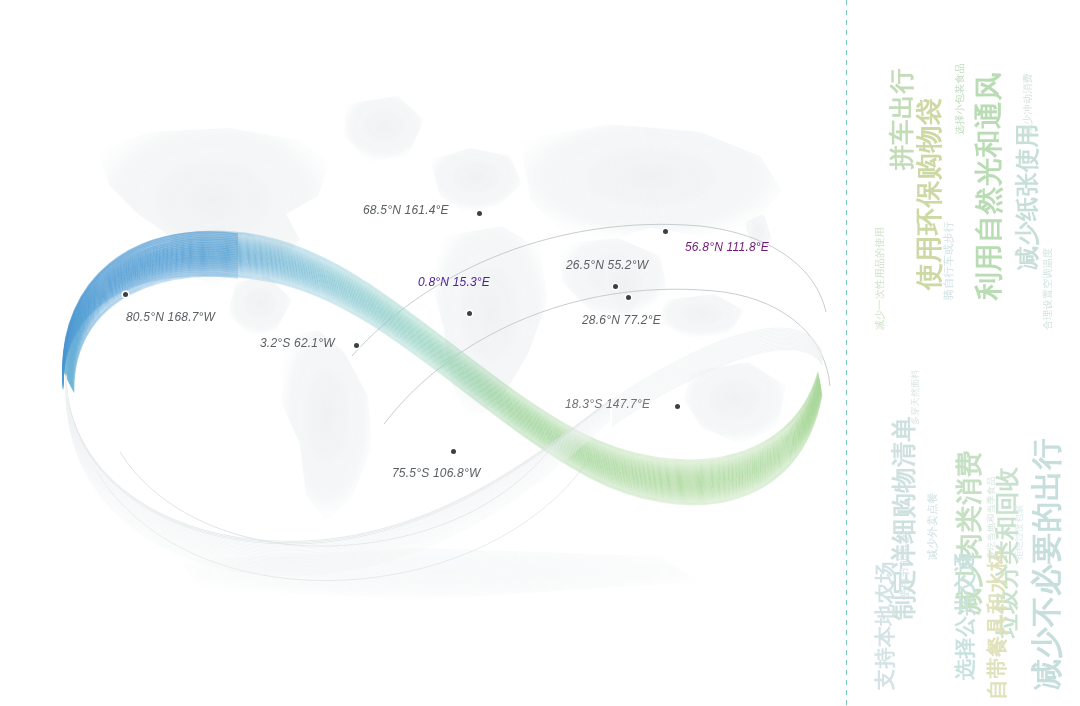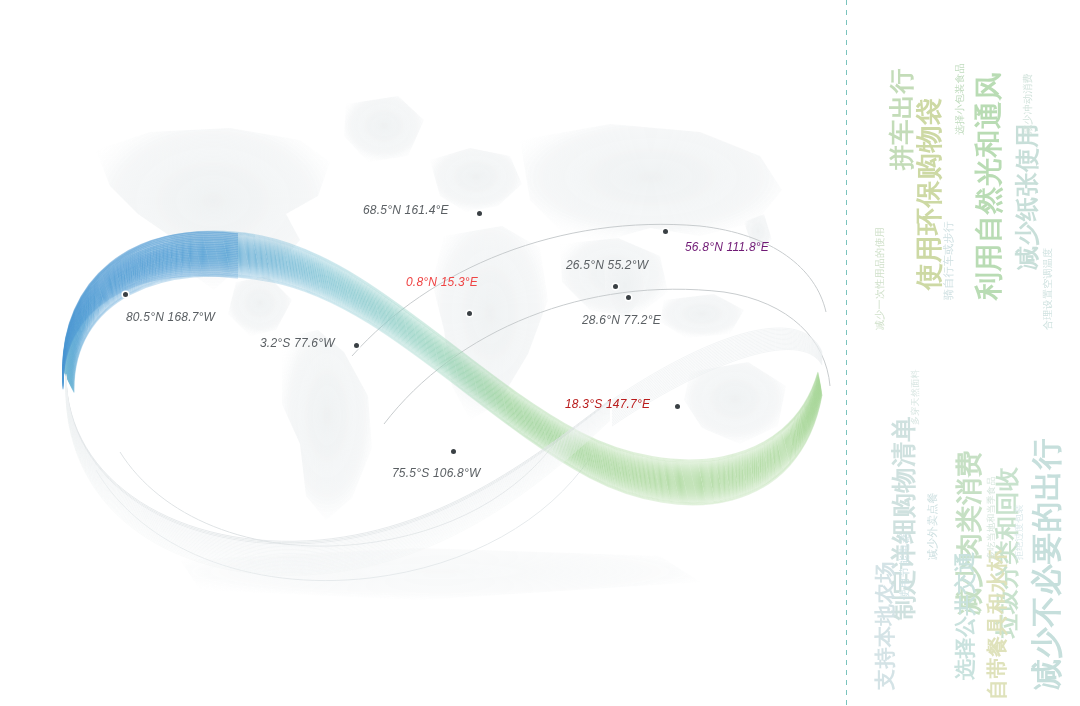--- a/index.html
+++ b/index.html
@@ -247,31 +247,31 @@
           <path d="M 612 424.47058823529414 C 700 364.47058823529414, 800 324.47058823529414, 822 364.2352941176471" stroke="#eceff1" stroke-width="0.9" opacity="0.7"></path>
           <path d="M 612 426 C 700 366, 800 326, 822 365" stroke="#eceff1" stroke-width="0.9" opacity="0.7"></path>
         </g>
     </svg>
 
     <div id="coordLayer">
         <div class="coord" style="left: 126px; top: 310px; color: rgb(90, 95, 99);">80.5°N 168.7°W</div>
         <div class="dot ring" style="left: 123px; top: 292px;"></div>
         <div class="coord" style="left: 363px; top: 203px; color: rgb(90, 95, 99);">68.5°N 161.4°E</div>
         <div class="dot ring" style="left: 477px; top: 211px;"></div>
-        <div class="coord" style="left: 406px; top: 275px; color: #ef4444;">0.8°N 15.3°E</div>
+        <div class="coord" style="left: 418px; top: 275px; color: #4c1d95;">0.8°N 15.3°E</div>
         <div class="dot ring" style="left: 467px; top: 311px;"></div>
-        <div class="coord" style="left: 260px; top: 336px; color: rgb(90, 95, 99);">3.2°S 77.6°W</div>
+        <div class="coord" style="left: 260px; top: 336px; color: rgb(90, 95, 99);">3.2°S 62.1°W</div>
         <div class="dot ring" style="left: 354px; top: 343px;"></div>
         <div class="coord" style="left: 685px; top: 240px; color: #701a75;">56.8°N 111.8°E</div>
         <div class="dot ring" style="left: 663px; top: 229px;"></div>
         <div class="coord" style="left: 566px; top: 258px; color: rgb(90, 95, 99);">26.5°N 55.2°W</div>
         <div class="dot ring" style="left: 613px; top: 284px;"></div>
         <div class="coord" style="left: 582px; top: 313px; color: rgb(90, 95, 99); text-align: center;">28.6°N 77.2°E</div>
         <div class="dot ring" style="left: 626px; top: 295px;"></div>
-        <div class="coord" style="left: 565px; top: 397px; color: #b91c1c;">18.3°S 147.7°E</div>
+        <div class="coord" style="left: 565px; top: 397px; color: #737373;">18.3°S 147.7°E</div>
         <div class="dot ring" style="left: 675px; top: 404px;"></div>
         <div class="coord" style="left: 392px; top: 466px; color: rgb(90, 95, 99); text-align: right;">75.5°S 106.8°W</div>
         <div class="dot ring" style="left: 451px; top: 449px;"></div>
       </div>
   </div>
 
   <div id="divider"></div>
 
   <div id="cloud">
       <div class="w" style="left: 34px; top: 170px; font-size: 25px; color: rgb(195, 220, 184); font-weight: 700; letter-spacing: 0.5px;">拼车出行</div>

